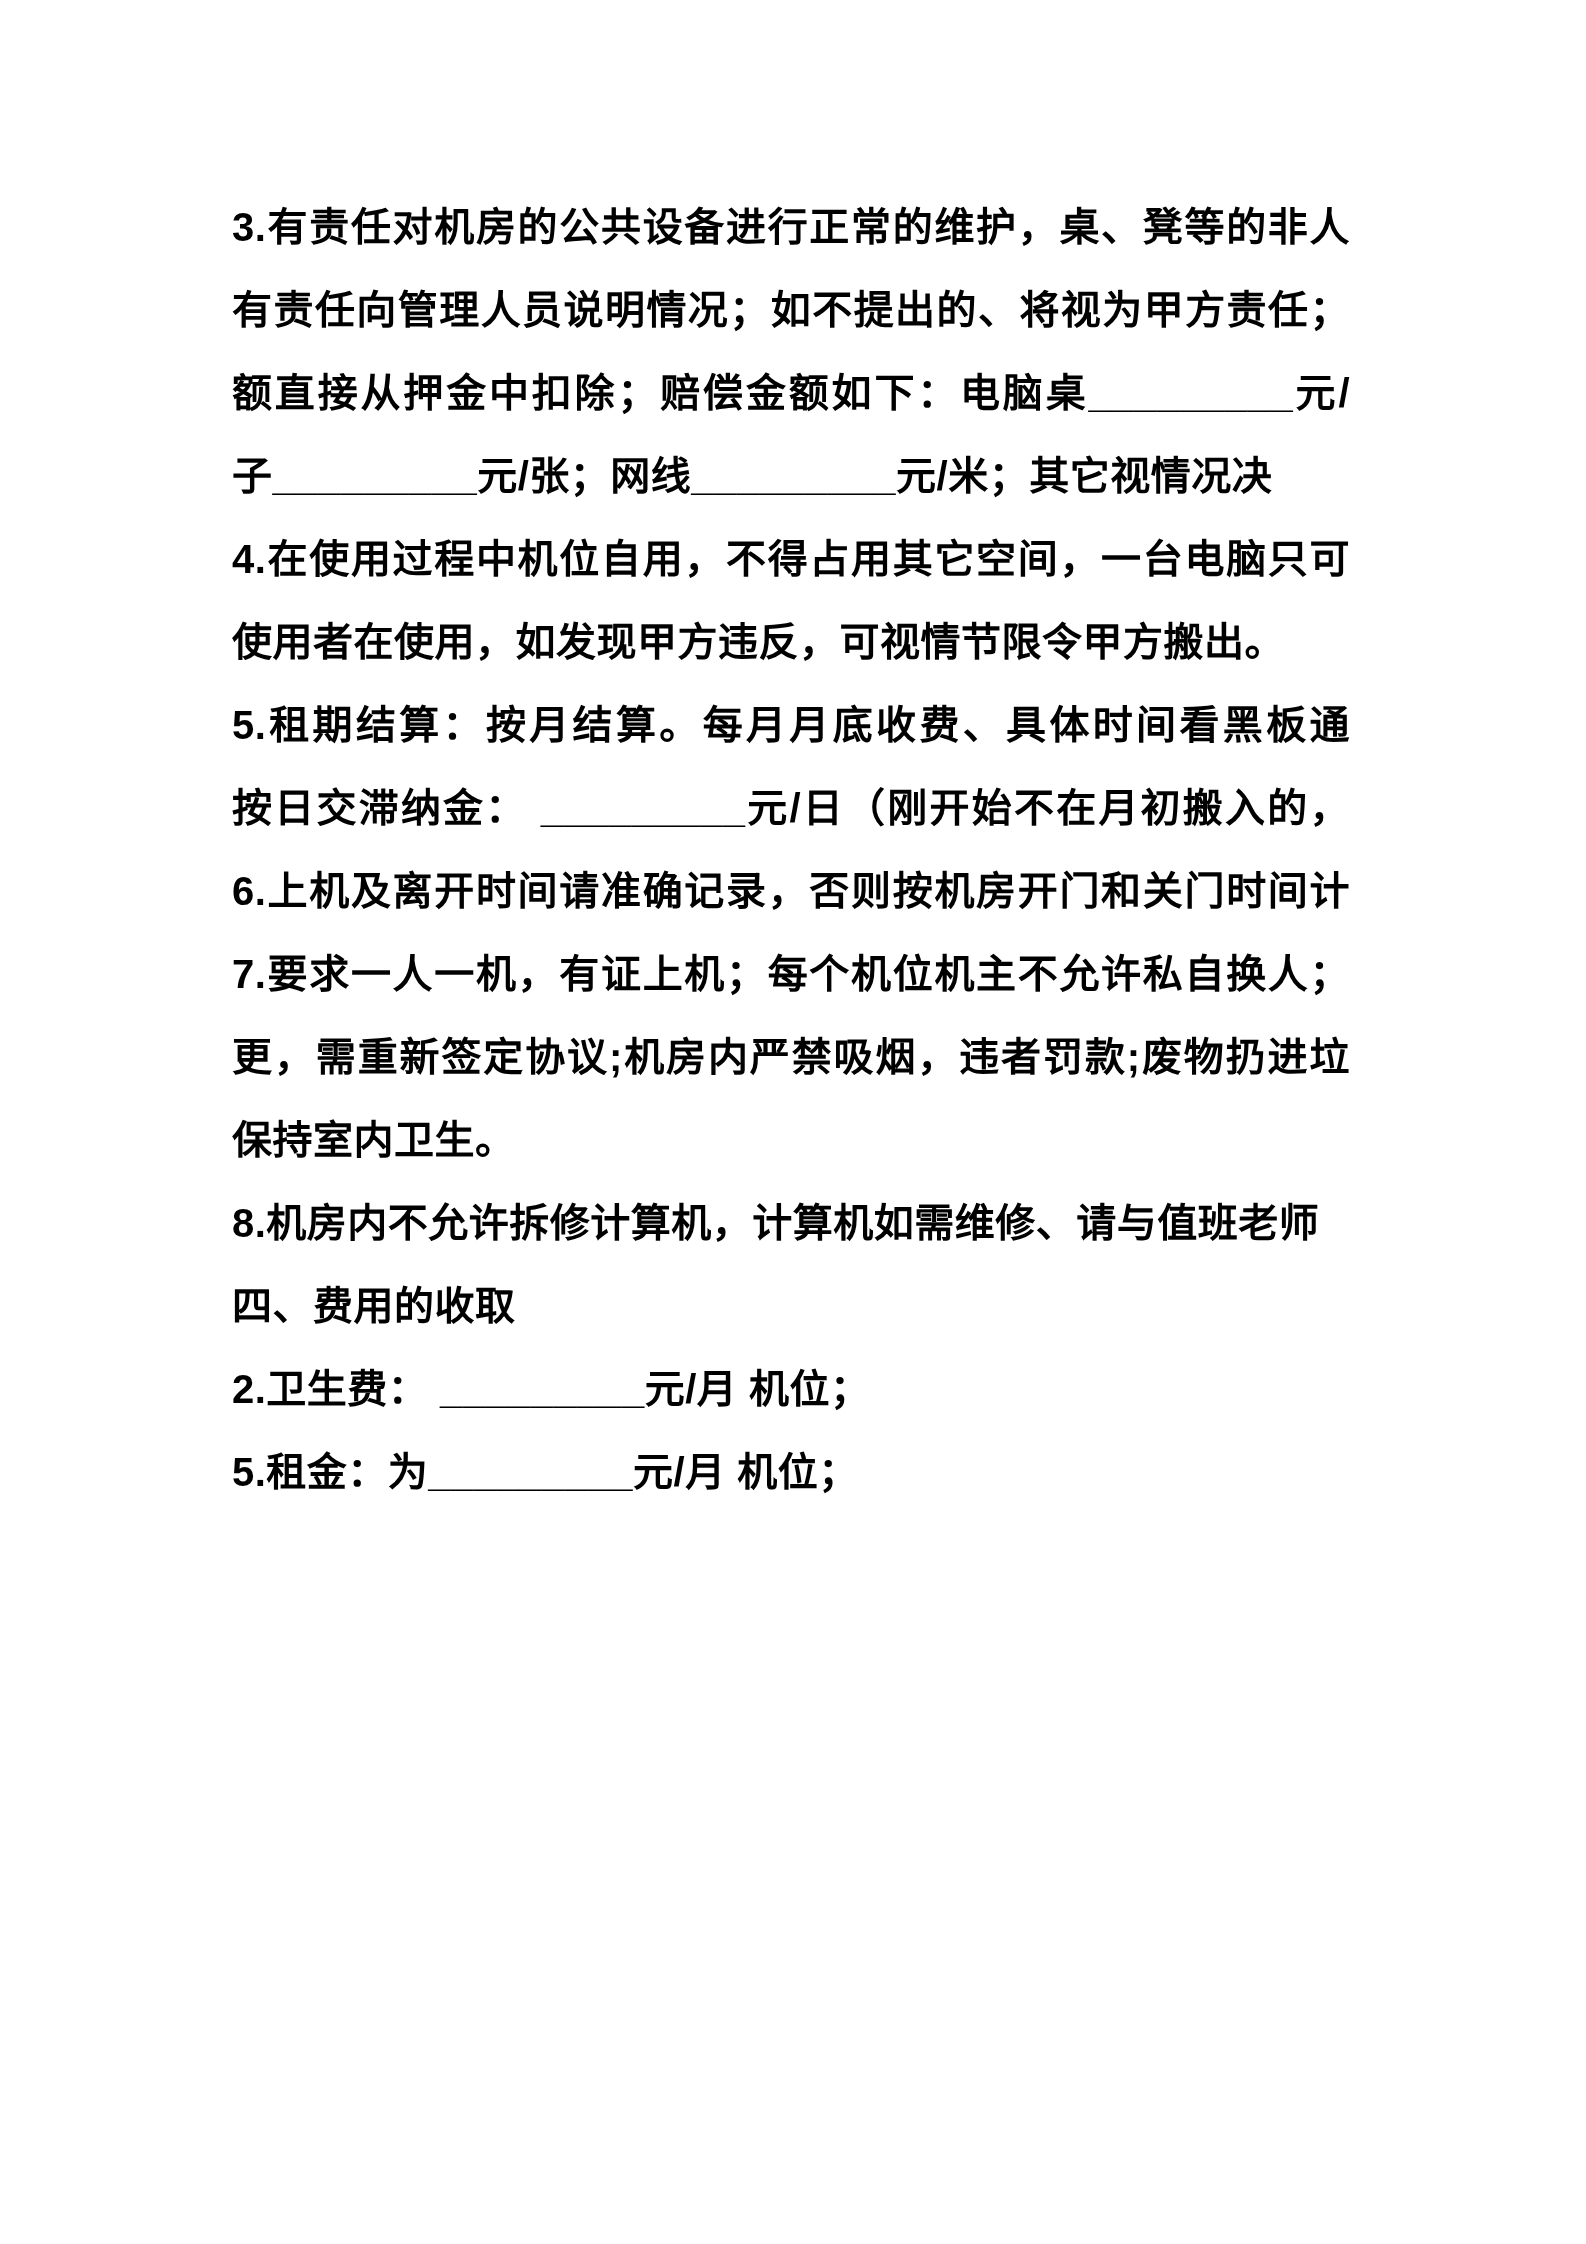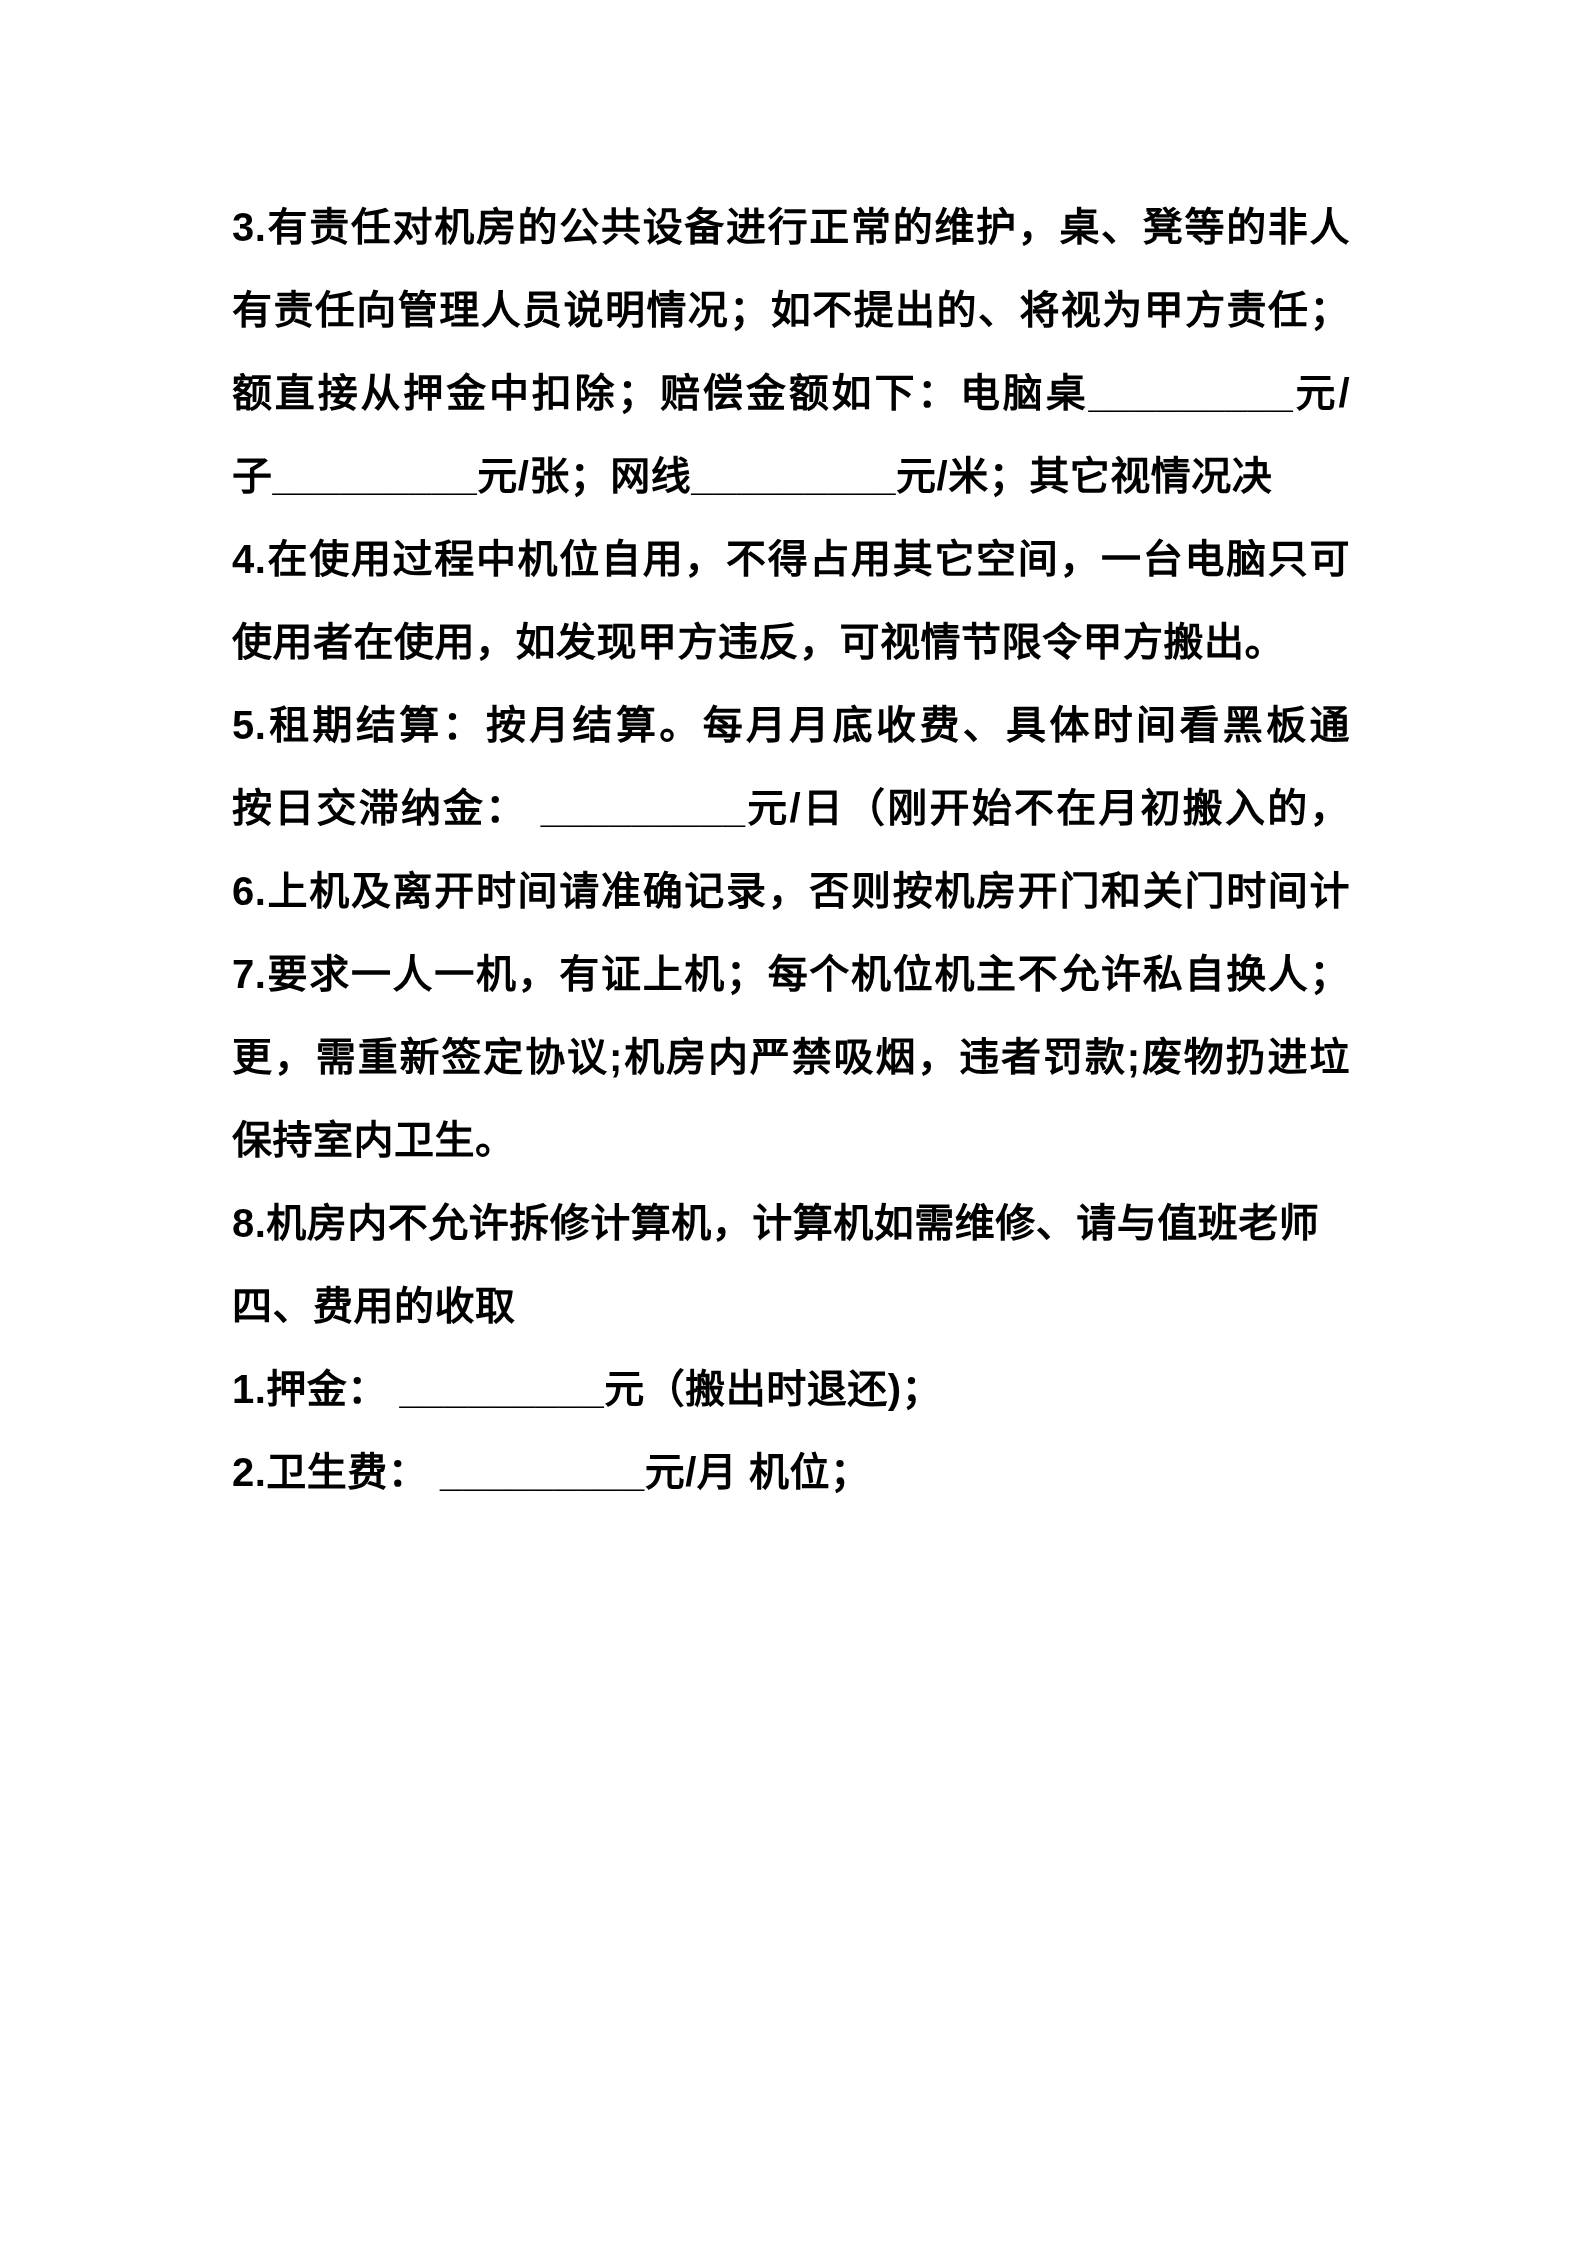--- a/index.html
+++ b/index.html
@@ -47,15 +47,15 @@
   <div class="line" data-align="justify">4.在使用过程中机位自用，不得占用其它空间，一台电脑只可以一位</div>
   <div class="line" data-align="left">使用者在使用，如发现甲方违反，可视情节限令甲方搬出。</div>
   <div class="line" data-align="justify">5.租期结算：按月结算。每月月底收费、具体时间看黑板通知；逾期</div>
   <div class="line" data-align="justify">按日交滞纳金： _________元/日（刚开始不在月初搬入的，按实际</div>
   <div class="line" data-align="justify">6.上机及离开时间请准确记录，否则按机房开门和关门时间计算；如</div>
   <div class="line" data-align="justify">7.要求一人一机，有证上机；每个机位机主不允许私自换人；若要变</div>
   <div class="line" data-align="justify">更，需重新签定协议;机房内严禁吸烟，违者罚款;废物扔进垃圾桶，</div>
   <div class="line" data-align="left">保持室内卫生。</div>
   <div class="line" data-align="left">8.机房内不允许拆修计算机，计算机如需维修、请与值班老师联系。</div>
   <div class="line" data-align="left">四、费用的收取</div>
-  <div class="line" data-align="left">1.押金： _________元（搬出时退还)；</div>
   <div class="line" data-align="left">2.卫生费： _________元/月 机位；</div>
+  <div class="line" data-align="left">5.租金：为_________元/月 机位；</div>
 </div>
 
 </body></html>

